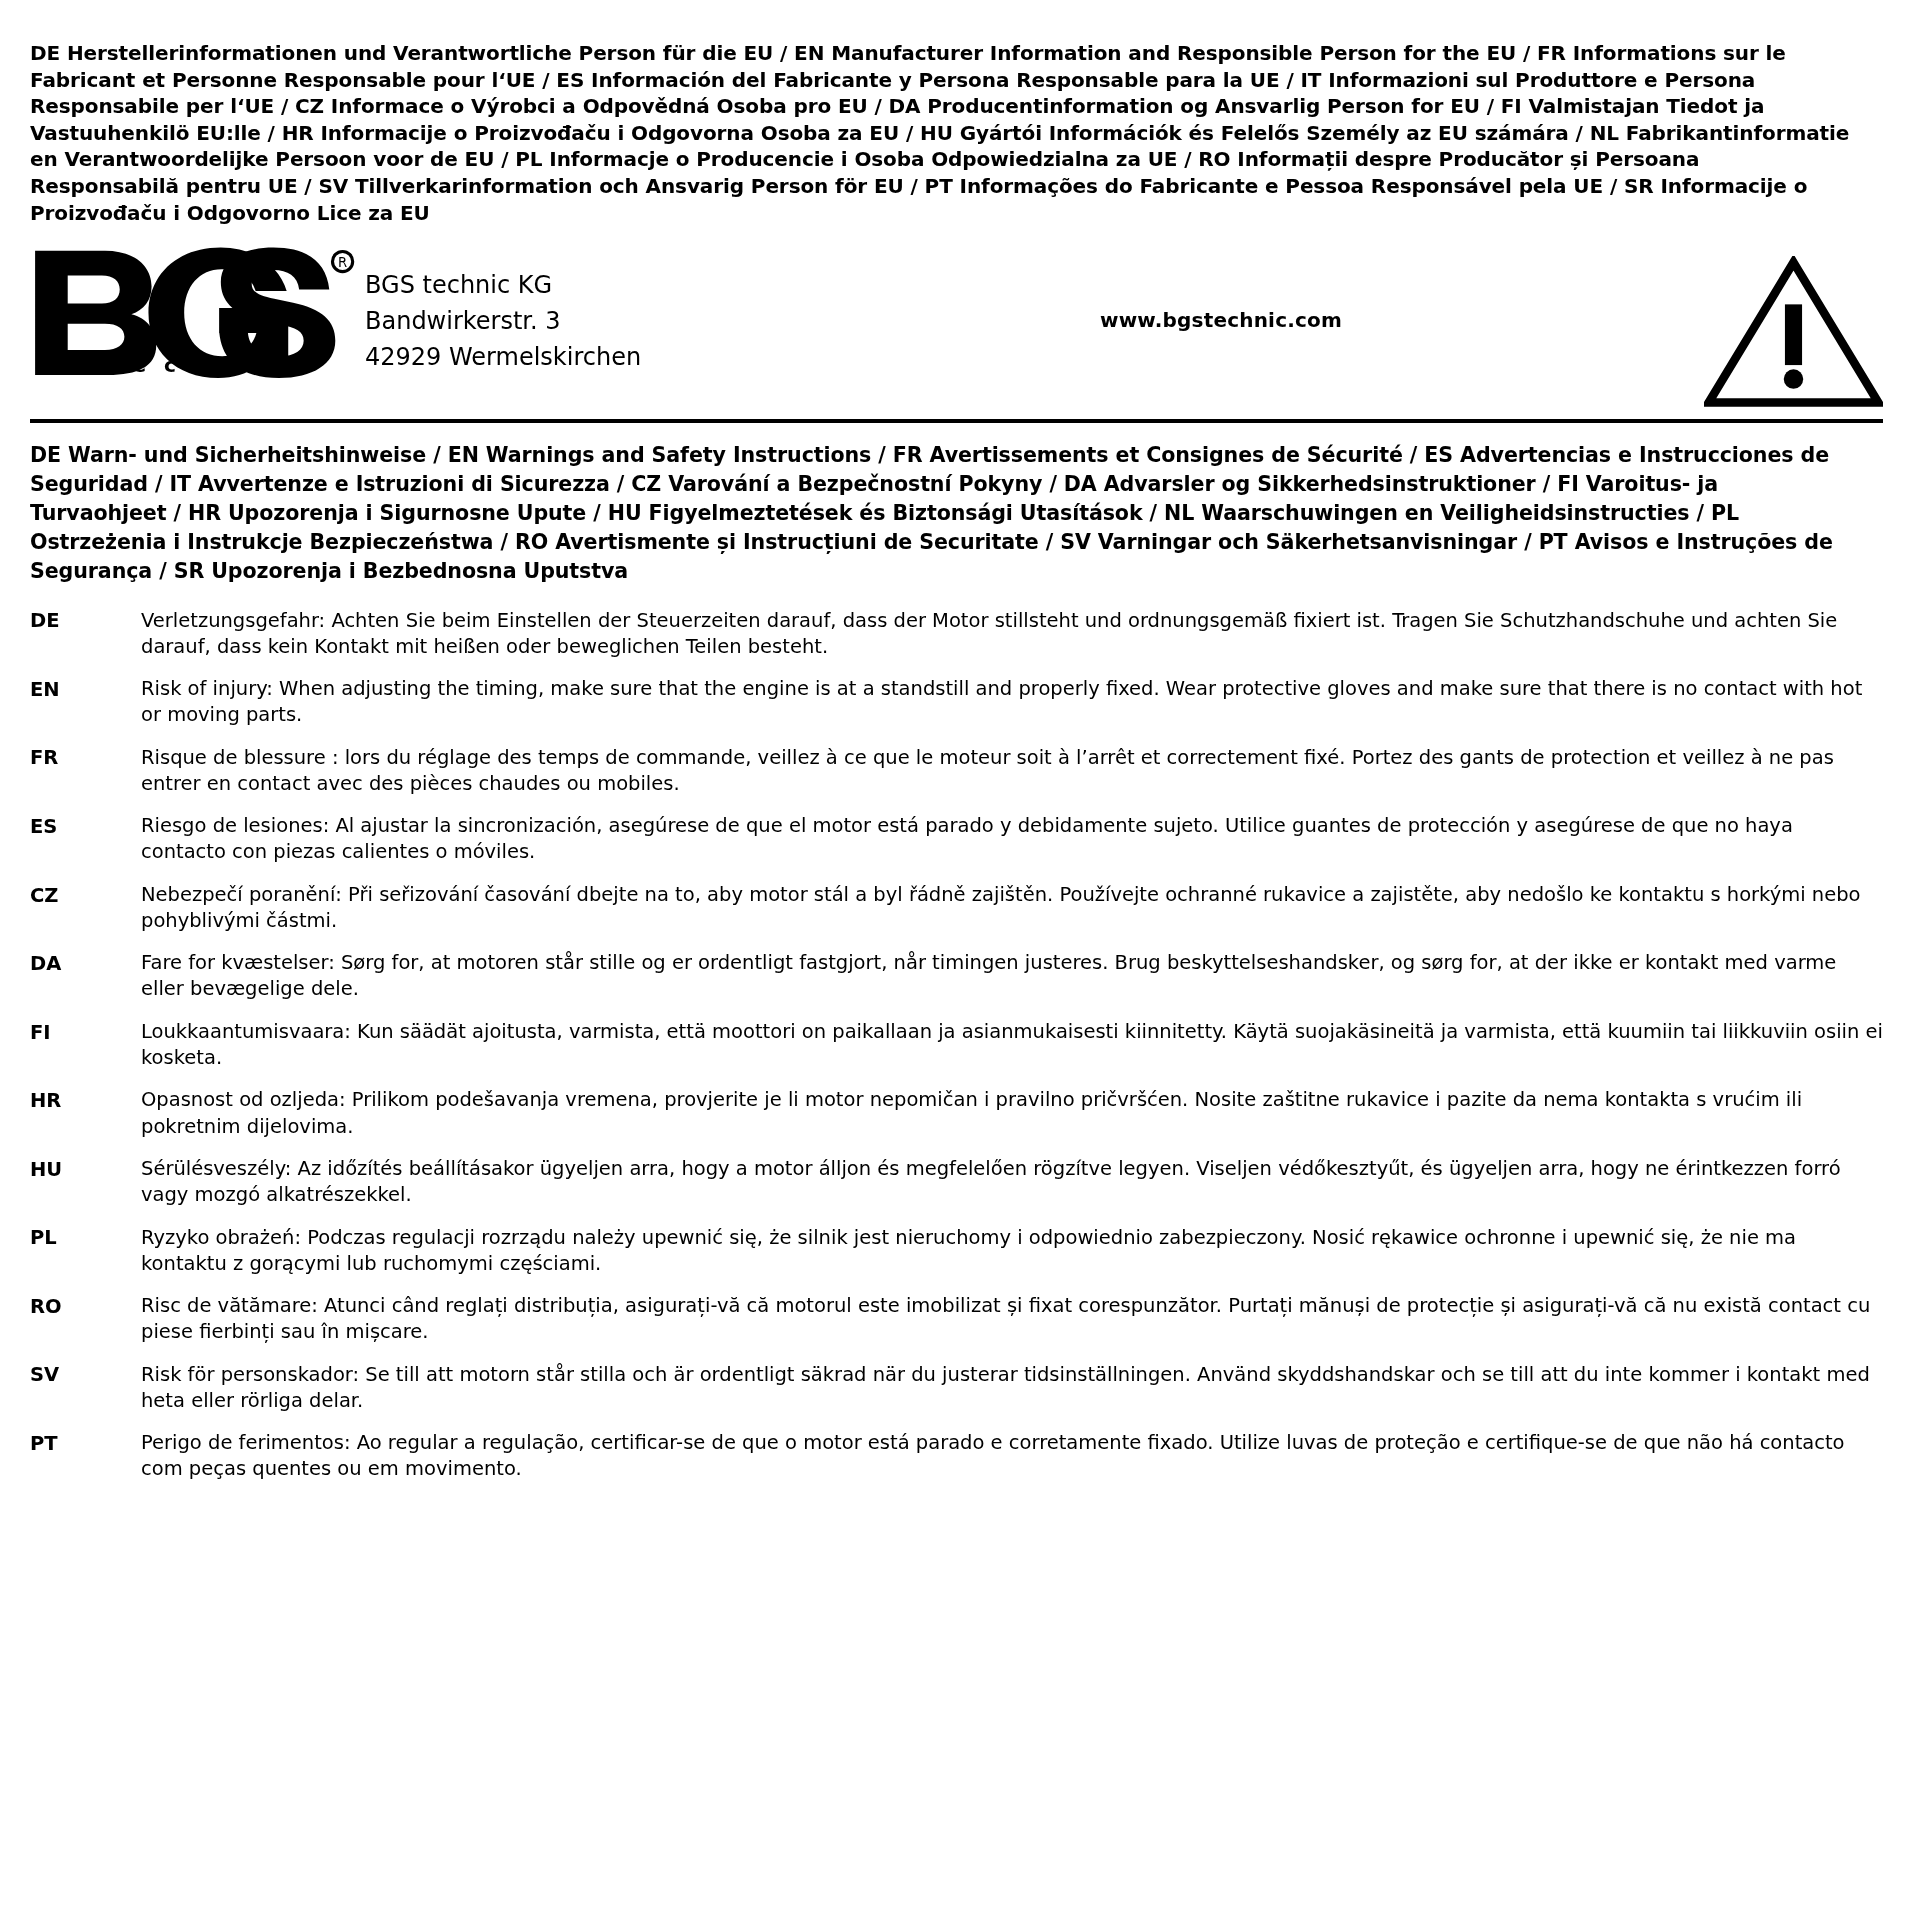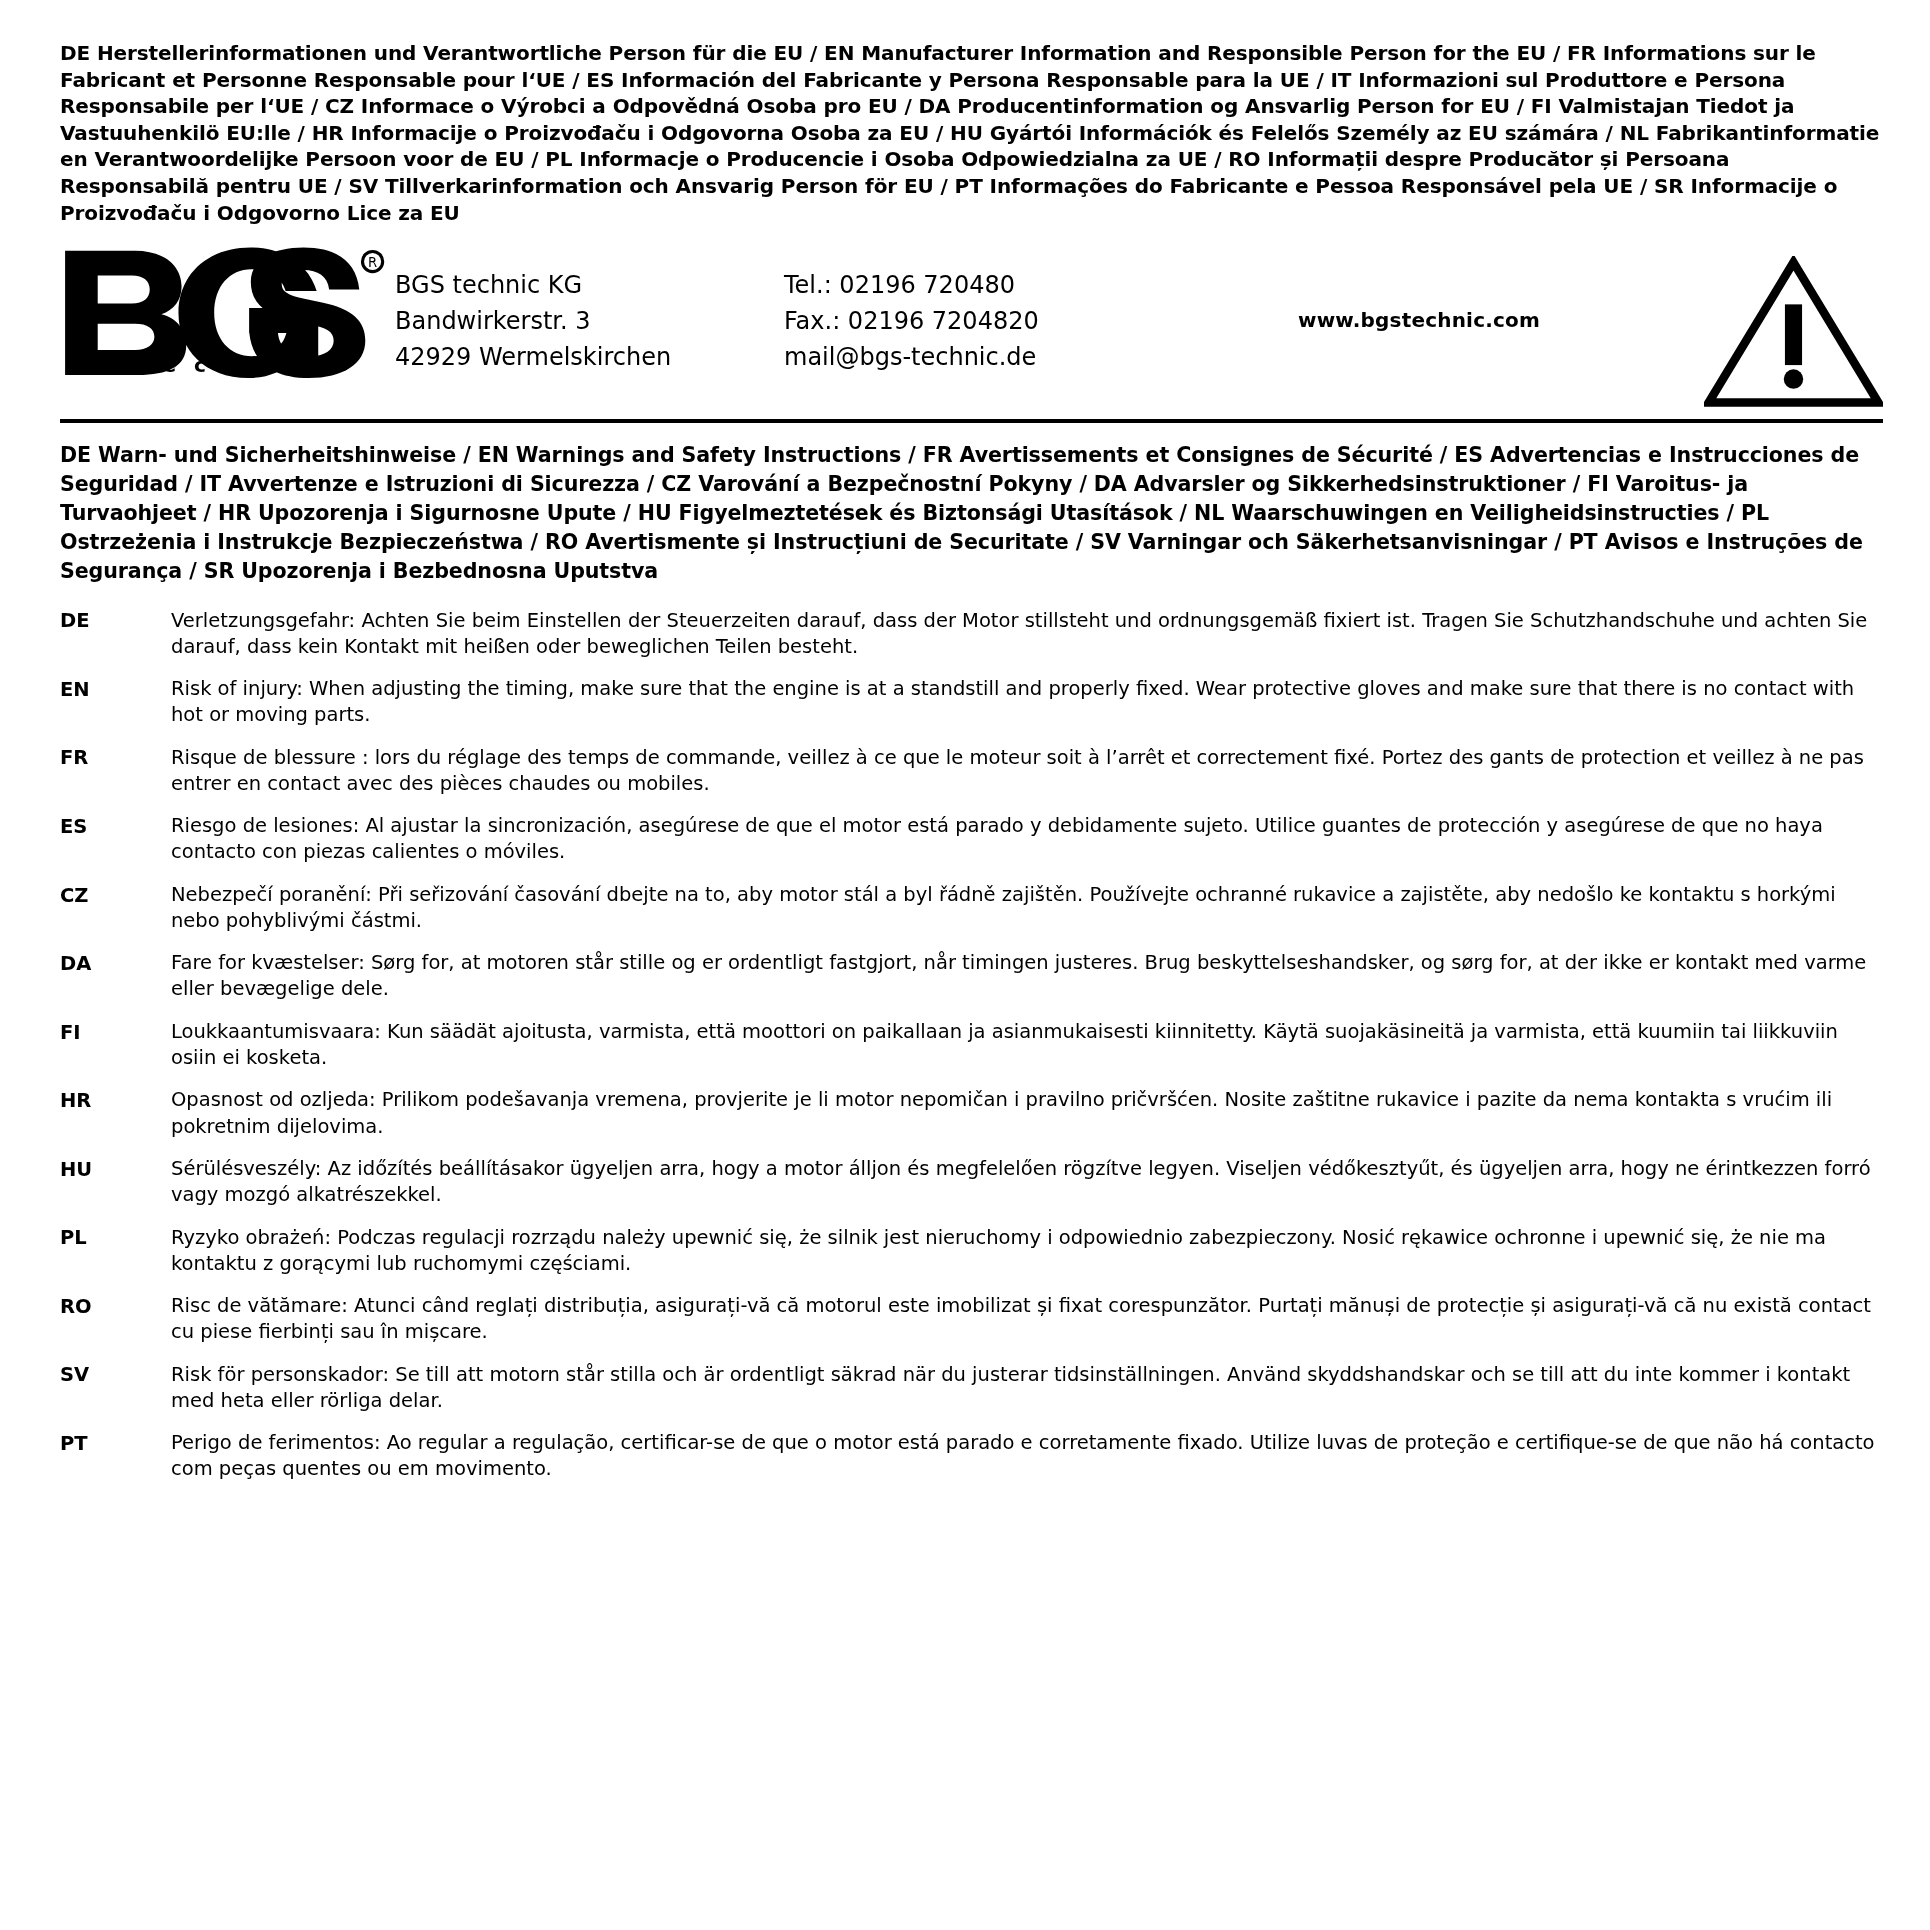--- a/index.html
+++ b/index.html
@@ -11,21 +11,21 @@
     width: 1930px;
     height: 1930px;
     font-family: "DejaVu Sans", sans-serif;
     color: #000000;
     -webkit-font-smoothing: antialiased;
   }
   .page {
     box-sizing: border-box;
     width: 1930px;
     height: 1930px;
-    padding: 40px 47px 0 60px;
+    padding: 40px 47px 0 30px;
     position: relative;
   }
 
   
   .header-langs {
     font-size: 20px;
     font-weight: bold;
     line-height: 1.33;
     letter-spacing: -0.1px;
     margin: 0 0 14px 0;
@@ -136,25 +136,20 @@
         <text x="96" y="162" font-family="DejaVu Sans, sans-serif" font-size="26" font-weight="bold" letter-spacing="7" fill="#000">t e c h n i c</text>
       </svg>
     </div>
 
     <div class="addr-block">
       <div>BGS technic KG</div>
       <div>Bandwirkerstr. 3</div>
       <div>42929 Wermelskirchen</div>
     </div>
 
-    <div class="contact-block">
-      <div>Tel.: 02196 720480</div>
-      <div>Fax.: 02196 7204820</div>
-      <div>mail@bgs-technic.de</div>
-    </div>
 
     <div class="web-block">www.bgstechnic.com</div>
 
     <div class="warn-tri">
       <svg width="179" height="152" viewBox="0 0 230 195">
         <path d="M115 8 L224 188 H6 Z" fill="none" stroke="#000" stroke-width="11" stroke-linejoin="miter"></path>
         <rect x="104" y="62" width="22" height="78" fill="#000"></rect>
         <circle cx="115" cy="158" r="12.5" fill="#000"></circle>
       </svg>
     </div>

